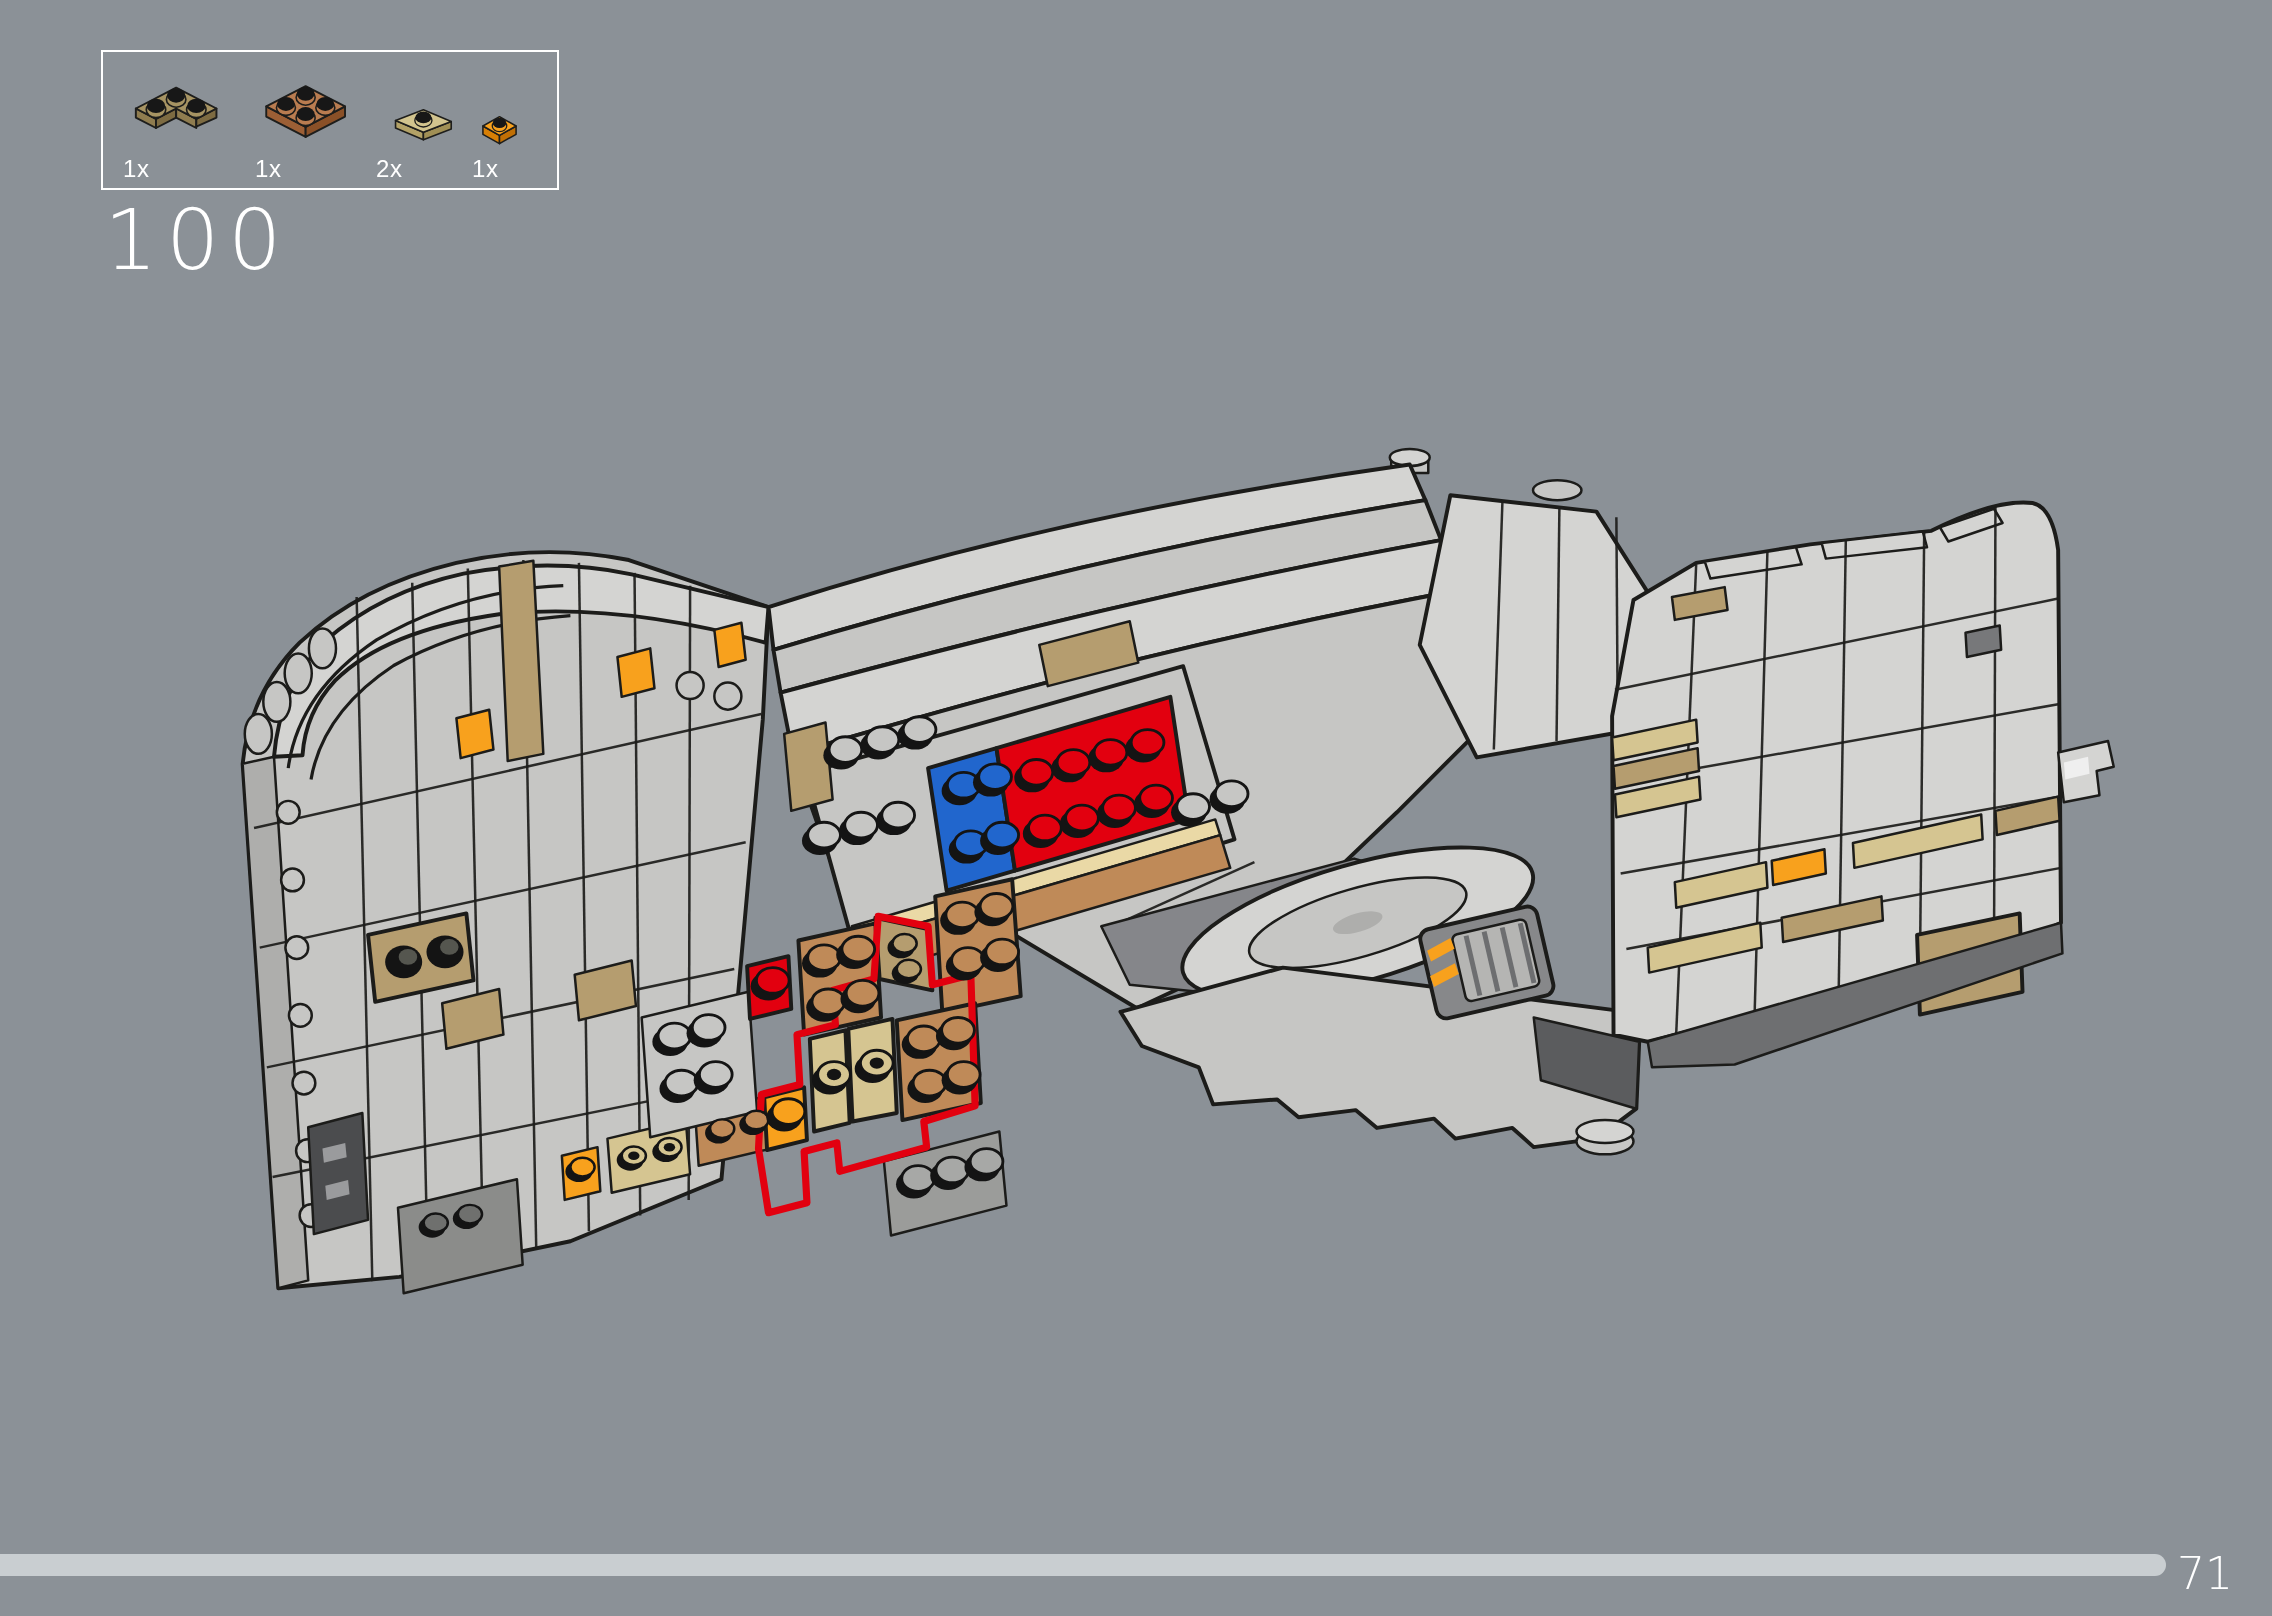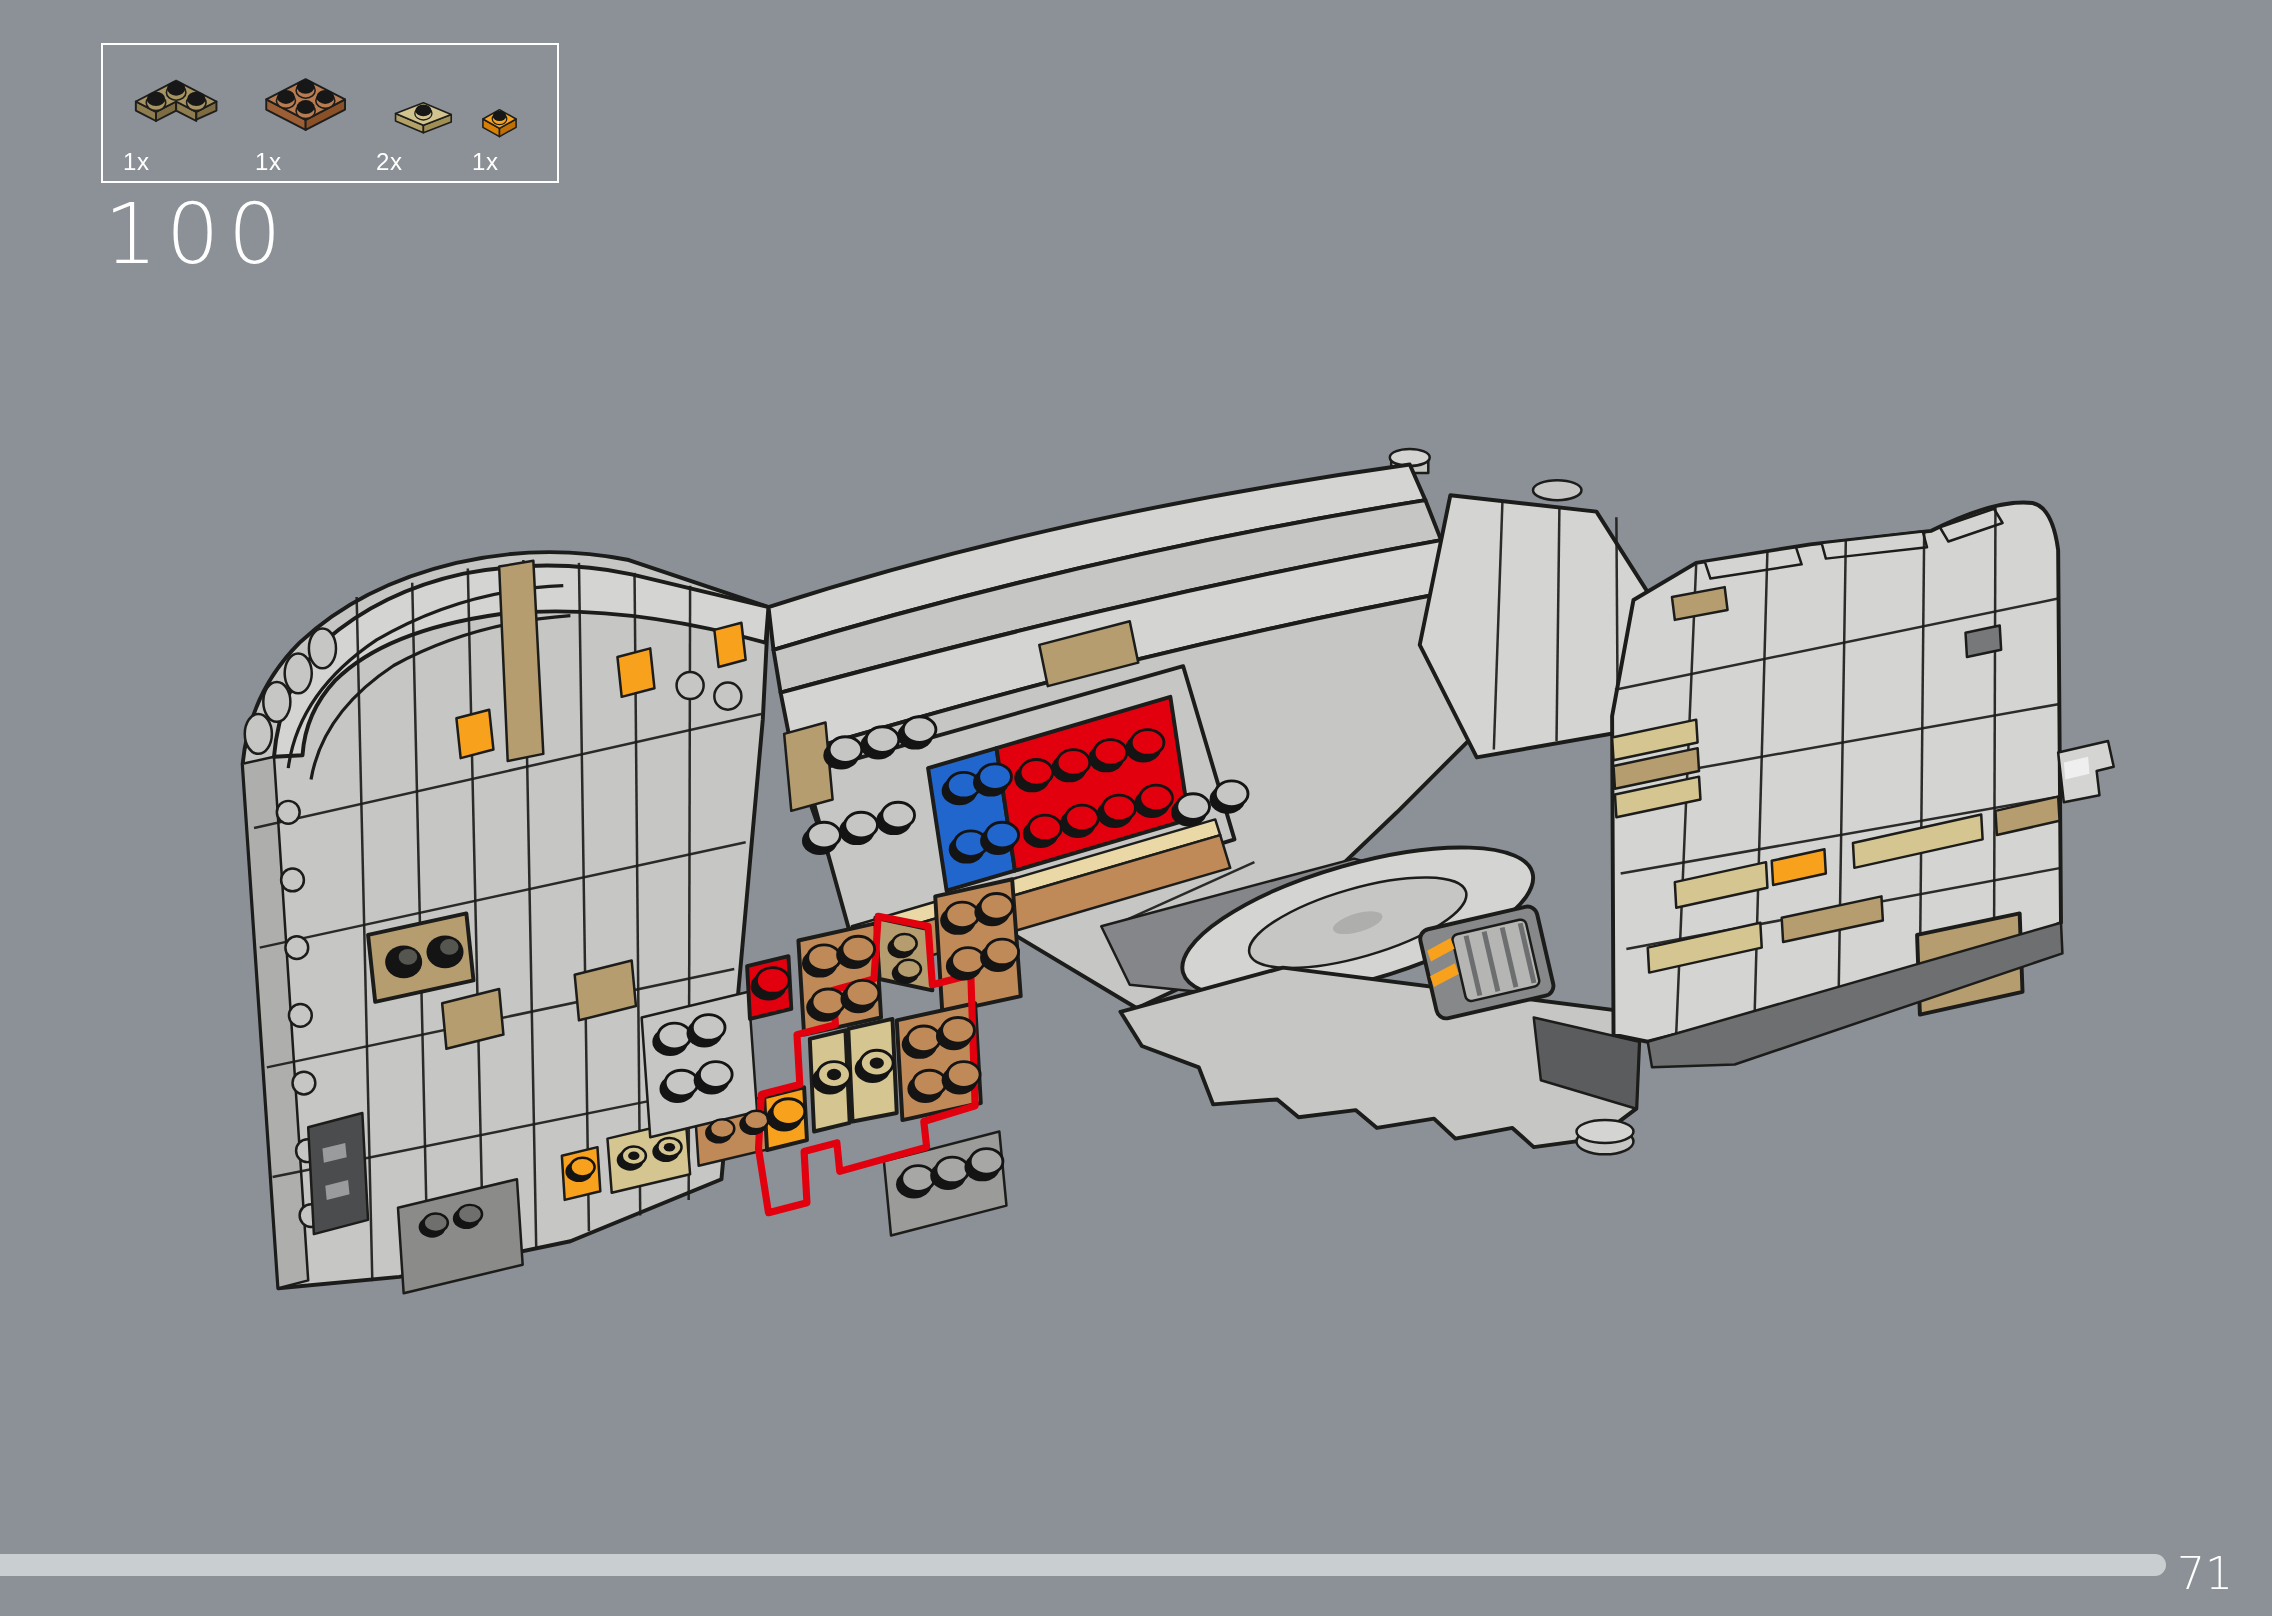--- a/index.html
+++ b/index.html
@@ -5,38 +5,38 @@
   html,body{margin:0;padding:0;background:#555;}
   .page{
     position:relative;
     width:2273px;height:1616px;
     background:var(--c-bg,#8b9197);
     overflow:hidden;
     font-family:"Liberation Sans", sans-serif;
   }
   
   .parts-box{
-    position:absolute;left:101px;top:43px;width:458px;height:140px;
+    position:absolute;left:101px;top:50px;width:458px;height:140px;
     border:2.9px solid var(--c-white,#fff);
     box-sizing:border-box;
     display:flex;align-items:flex-end;
     padding:0 0 7.1px 15.7px;
   }
   .part-slot{display:flex;flex-direction:column;justify-content:flex-end;}
   .part-slot .icon{display:block;margin-bottom:1.4px;}
   .part-qty{
     color:var(--c-white,#fff);
     font-size:24px;line-height:1.05;
     letter-spacing:0.7px;
     margin-left:4.3px;
   }
   .w1{width:132px}.w2{width:121px}.w3{width:96px}.w4{width:71px}
   
   .step-number{
-    position:absolute;left:104px;top:192px;
+    position:absolute;left:104px;top:198px;
     color:var(--c-white,#fff);
     font-family:"DejaVu Sans", sans-serif;
     font-weight:200;
     font-size:84px;line-height:1;
     letter-spacing:8.6px;
   }
   
   .model-svg{position:absolute;left:0;top:0;width:2273px;height:1616px;}
   .ol{stroke:var(--c-outline,#1c1c1a);stroke-width:5.5;stroke-linejoin:round;}
   .ol3{stroke:var(--c-outline,#1c1c1a);stroke-width:3.5;stroke-linejoin:round;}

